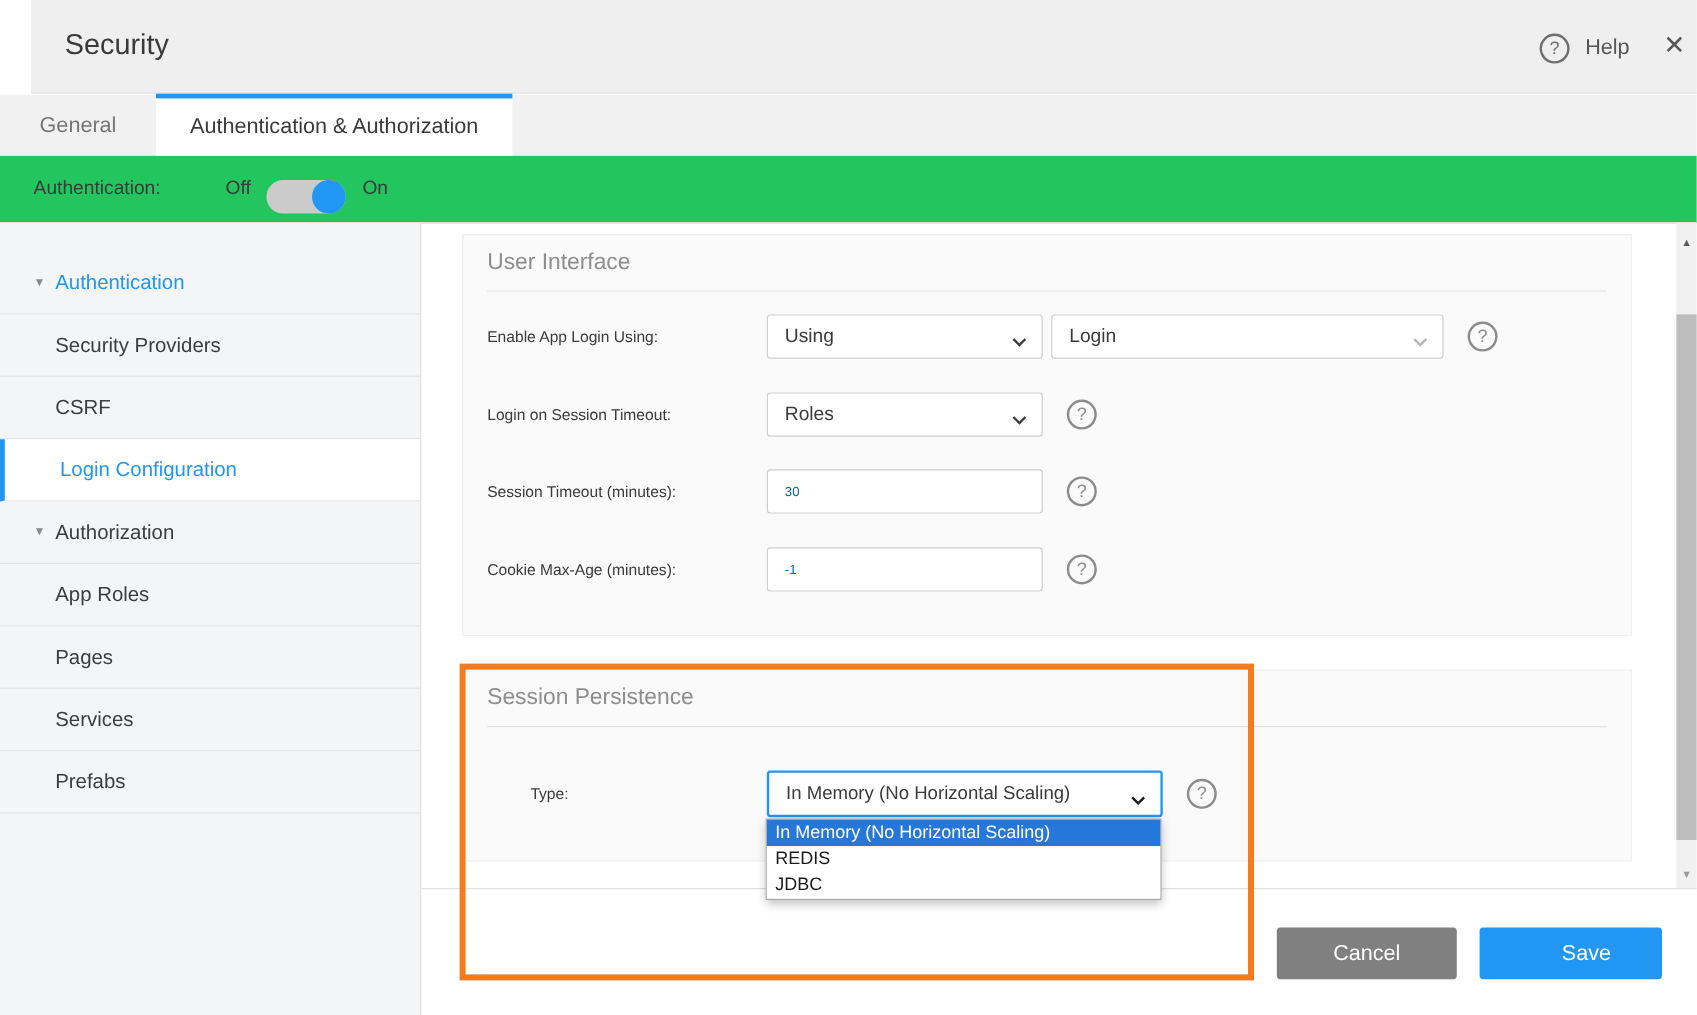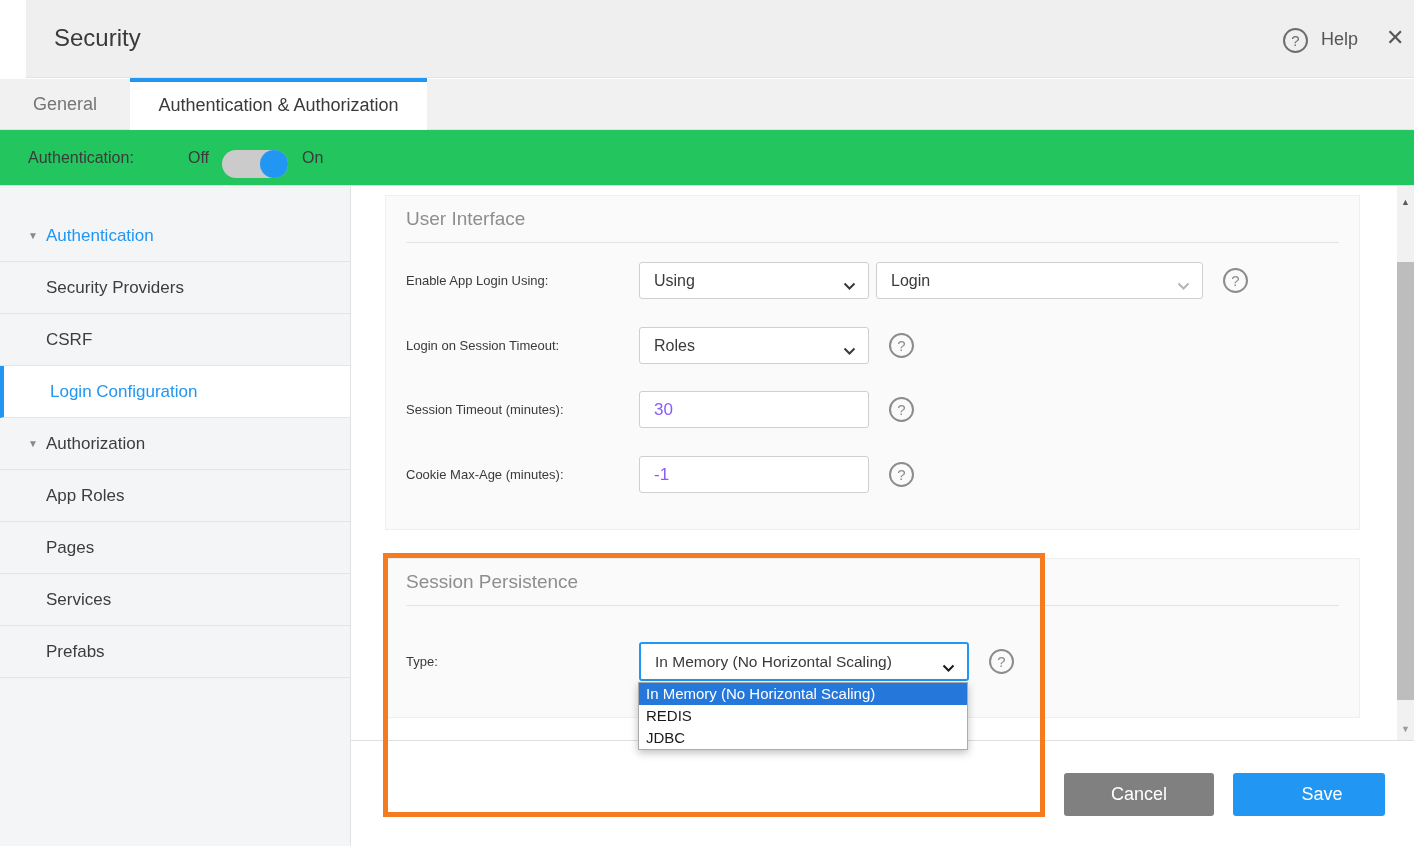--- a/index.html
+++ b/index.html
@@ -41,21 +41,21 @@
   .card-sp { top:558px; height:160px; }
   .card-title { position:absolute; left:20px; top:12px; font-size:19px; color:#8e8e8e; }
   .card-divider { position:absolute; left:20px; right:20px; top:46px; height:1px; background:#e3e3e3; }
 
   .frow { position:absolute; left:0; width:100%; height:37px; }
   .frow .flabel { position:absolute; left:20px; top:0; line-height:37px; font-size:13px; color:#3a3a3a; }
   .ctl { position:absolute; top:0; height:37px; background:#ffffff; border:1px solid #cfcfcf; border-radius:3px; }
   .sel { cursor:pointer; }
   .sel .sel-text { position:absolute; left:14px; top:0; line-height:35px; font-size:16px; color:#3a3a3a; white-space:nowrap; }
   .sel .chev { position:absolute; right:12px; top:14px; }
-  .inp { padding-left:14px; font-size:17px; color:#8b5cf6; font-family:"Liberation Sans", sans-serif; }
+  .inp { padding-left:14px; font-size:11px; color:#0369a1; font-family:"Liberation Sans", sans-serif; }
   .qicon { position:absolute; top:6px; width:25px; height:25px; border:2px solid #8c8c8c; border-radius:50%; color:#8c8c8c; font-size:15px; text-align:center; line-height:21px; }
 
   
   .sel-focused { border:2px solid #2196f3; height:39px; }
   .sel-focused .sel-text { line-height:35px; font-size:15.5px; }
 
   
   .popup { position:absolute; left:638px; top:682px; width:330px; background:#ffffff; border:1px solid #ababab; box-shadow:0 3px 8px rgba(0,0,0,.25); z-index:40; }
   .opt { height:22px; line-height:22px; padding-left:7px; font-size:15px; color:#1a1a1a; white-space:nowrap; cursor:pointer; }
   .opt.selected { background:#2577d9; color:#ffffff; }
@@ -167,21 +167,21 @@
       <span class="flabel">Cookie Max-Age (minutes):</span>
       <input class="ctl inp" style="left: 253px; width: 230px;" value="-1">
       <span class="qicon" style="left:503px;">?</span>
     </div>
   </div>
 
   <div class="card card-sp">
     <div class="card-title">Session Persistence</div>
     <div class="card-divider"></div>
     <div class="frow" style="top:83px; height:39px;">
-      <span class="flabel" style="line-height:39px;">Type:</span>
+      <span class="flabel" style="line-height:39px;margin-left:36px;">Type:</span>
       <div class="ctl sel sel-focused" style="left:253px; width:330px;">
         <span class="sel-text">In Memory (No Horizontal Scaling)</span>
         <span class="chev" style="top:15px;">
           <svg width="13" height="9" viewBox="0 0 13 9">
               <path d="M1.5 1.5l5 5 5-5" stroke="#1a1a1a" stroke-width="2" fill="none"></path>
             </svg>
         </span>
       </div>
       <span class="qicon" style="left:603px; top:7px;">?</span>
     </div>

